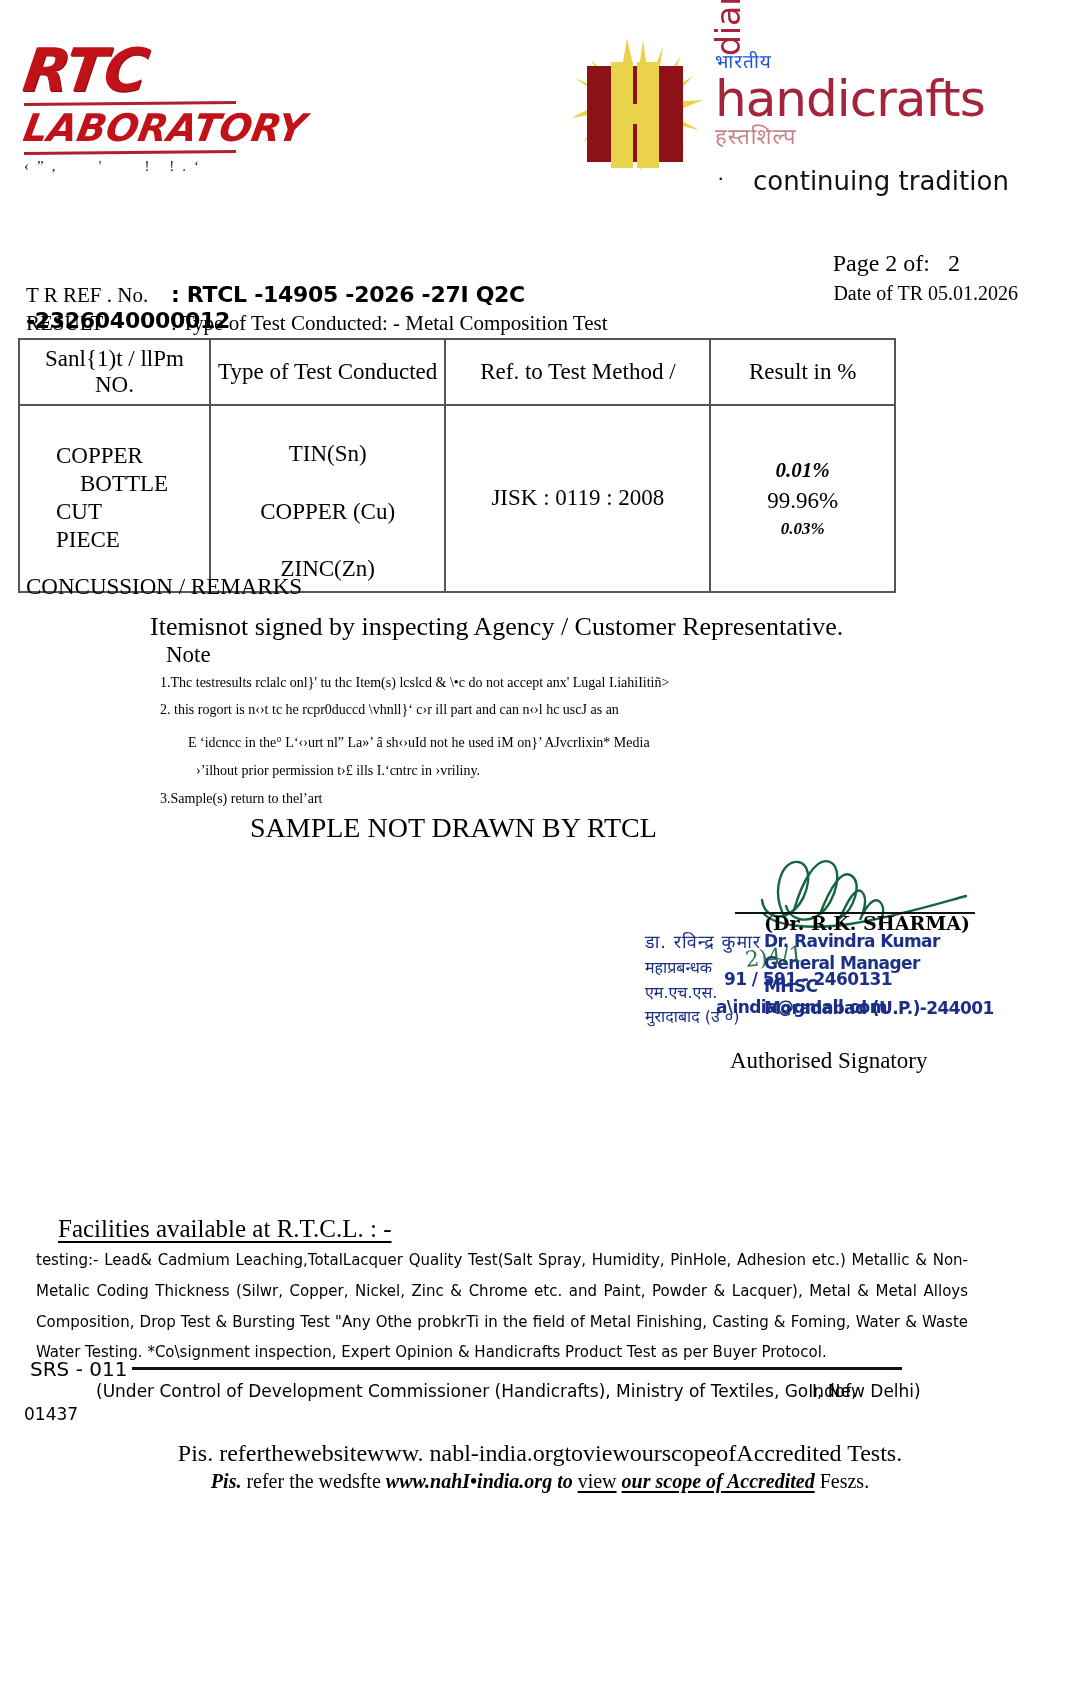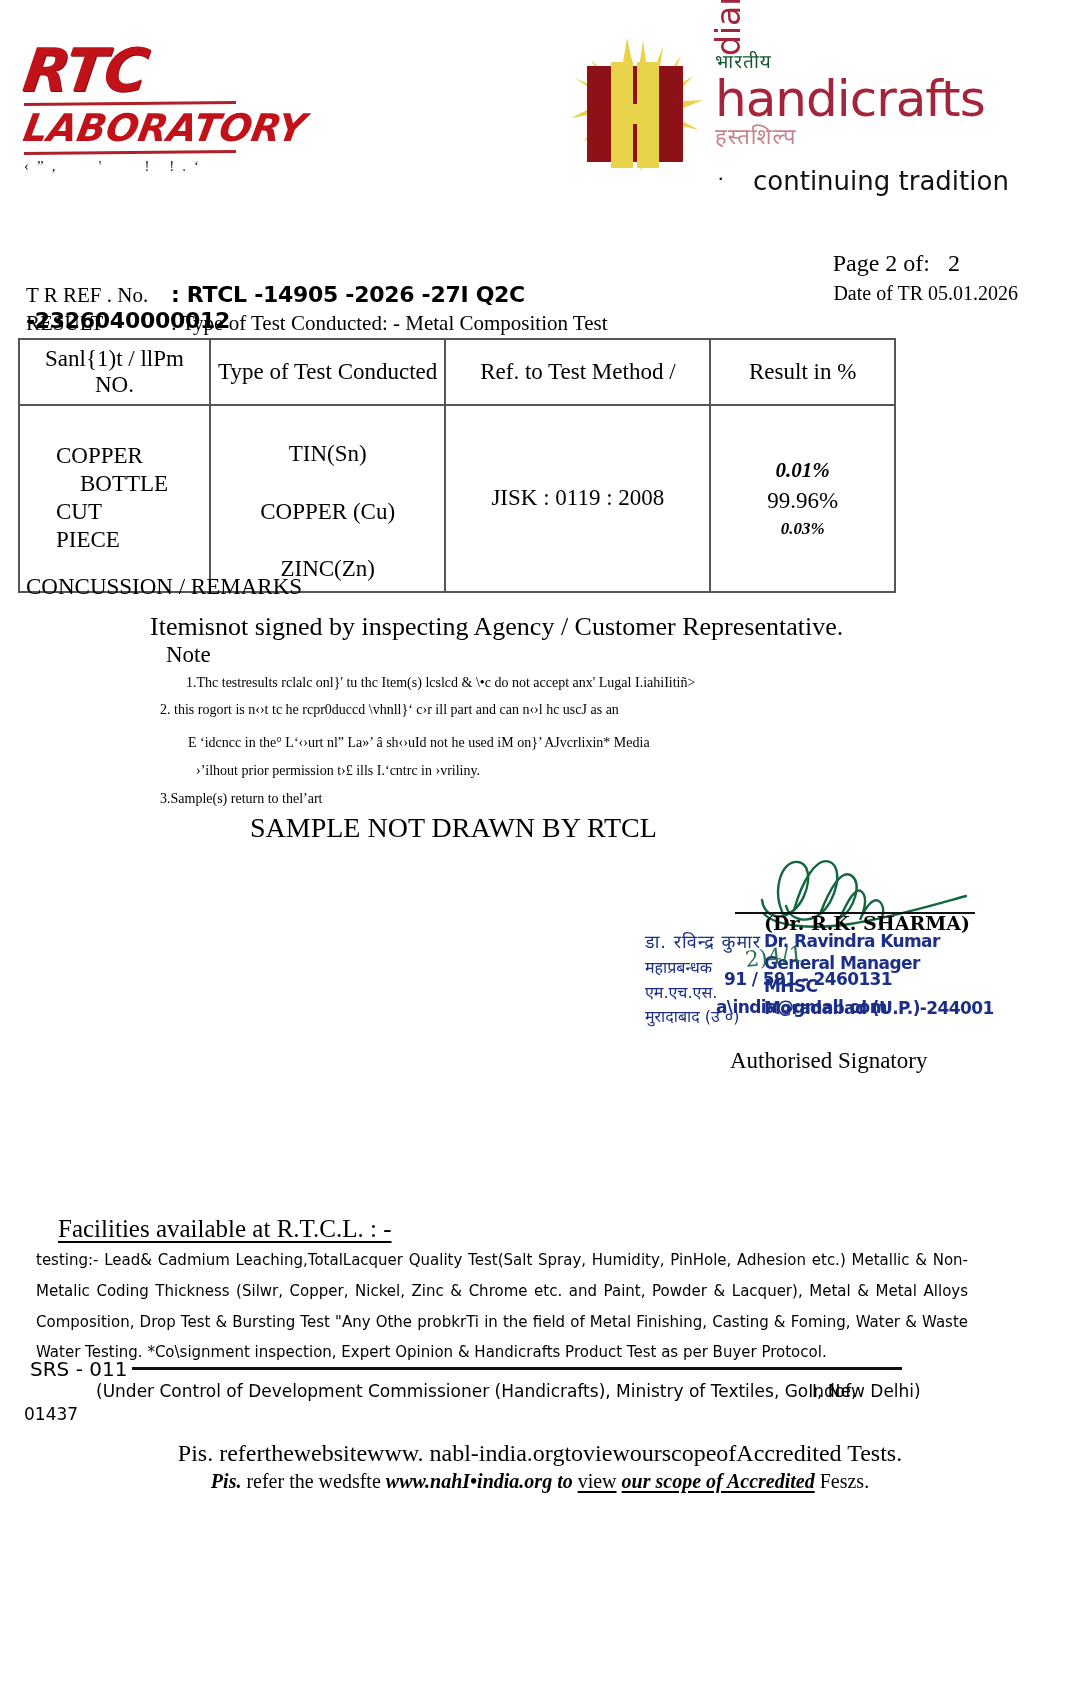--- a/index.html
+++ b/index.html
@@ -38,21 +38,21 @@
   }
   .rtc-rule2 { height:3px; background:#b0202a; margin-top:3px; width:212px; transform:rotate(-0.5deg); }
   .rtc-smudge {
     font-family:"Liberation Serif", serif;
     font-size:15px; color:#222; margin-top:4px;
     letter-spacing:8px; white-space:pre;
   }
 
   .hc-emblem { position:absolute; left:565px; top:38px; width:140px; height:135px; }
   .hc-text { position:absolute; left:715px; top:48px; width:300px; }
-  .hc-dev { font-family:"DejaVu Sans", sans-serif; font-size:19px; color:#14532d; letter-spacing:1px; }
+  .hc-dev { font-family:"DejaVu Sans", sans-serif; font-size:19px; color:#1d4ed8; letter-spacing:1px; }
   .hc-main {
     font-family:"DejaVu Sans", sans-serif;
     font-size:50px; line-height:50px; color:#a4243b; font-weight:400;
     letter-spacing:-1px;
   }
   .hc-dev2 { font-family:"DejaVu Sans", sans-serif; font-size:22px; color:#9b1b30; opacity:.55; letter-spacing:1px; margin-top:-4px;}
   .hc-vert {
     position:absolute; left:-6px; top:8px;
     font-family:"DejaVu Sans", sans-serif; font-size:33px; color:#a4243b;
     transform:rotate(-90deg); transform-origin:left top;
@@ -102,21 +102,21 @@
   .r-small { font-size:17px; font-weight:bold; font-style:italic; }
   .r-mid   { font-size:21px; font-weight:bold; font-style:italic; }
   .r-norm  { font-size:23px; }
 
   
   .concussion { position:absolute; left:26px; top:574px; font-size:23px; }
   .item-not-signed { position:absolute; left:150px; top:612px; font-size:26px; }
   .note-head { position:absolute; left:166px; top:642px; font-size:23px; }
 
   .note-line { position:absolute; font-size:14px; font-family:"Liberation Serif", serif; white-space:nowrap; }
-  .nl1 { left:160px; top:675px;margin-left:26px; }
+  .nl1 { left:160px; top:675px; }
   .nl2 { left:160px; top:702px; }
   .nl3 { left:188px; top:735px;text-align:right; }
   .nl4 { left:196px; top:763px; }
   .nl5 { left:160px; top:791px; }
 
   .sample-not-drawn { position:absolute; left:250px; top:812px; font-size:28px; }
 
   
   .sig-wrap { position:absolute; left:690px; top:830px; width:300px; height:230px; }
   .sig-rule { position:absolute; left:735px; top:912px; width:240px; height:2px; background:#111; }

